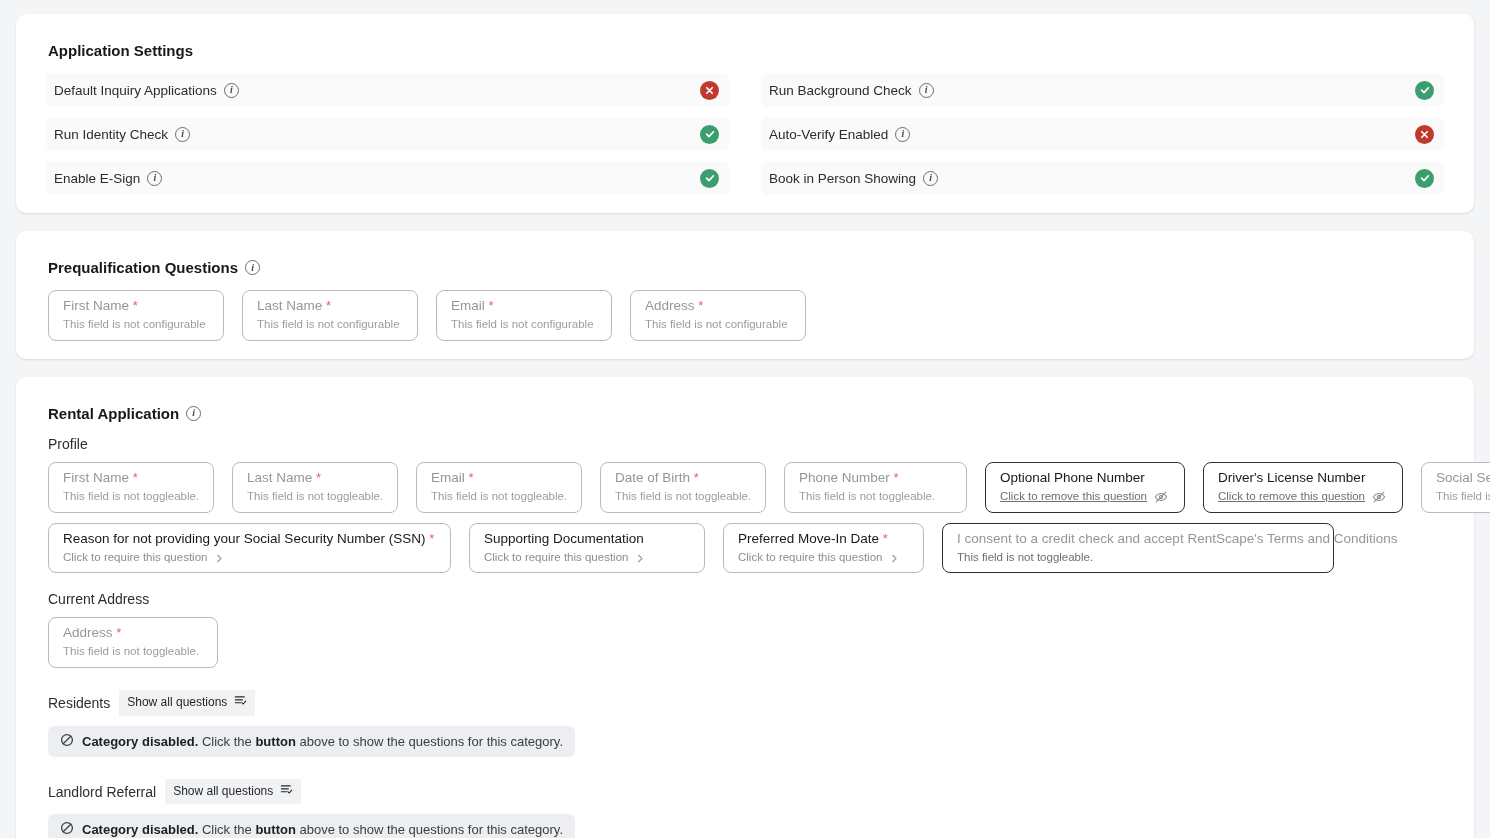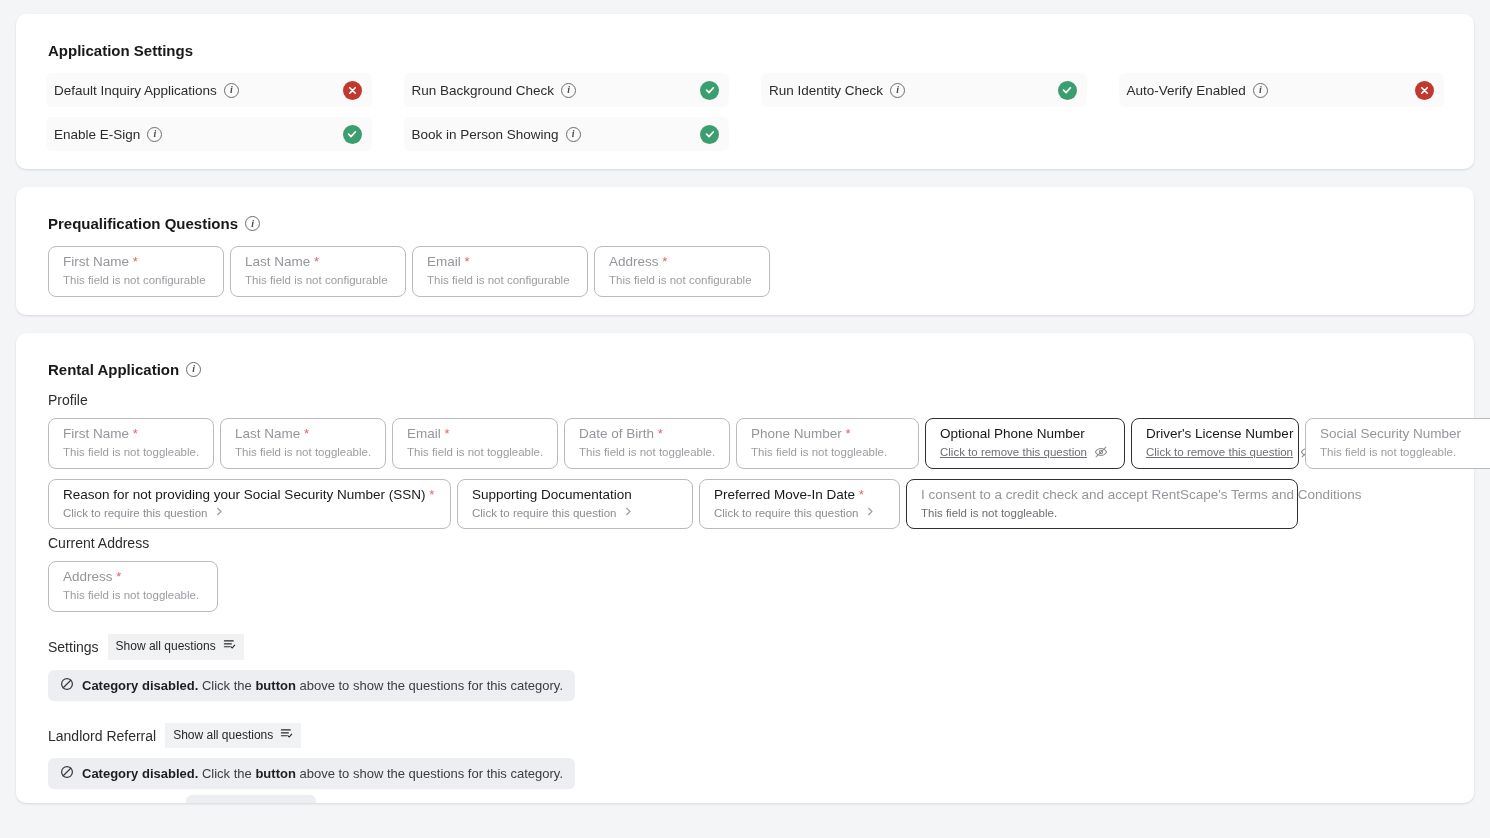--- a/index.html
+++ b/index.html
@@ -56,21 +56,21 @@
     font-style: italic;
     font-weight: bold;
     color: #4a4c50;
     line-height: 1;
     flex: 0 0 auto;
   }
 
   
   .settings-grid {
     display: grid;
-    grid-template-columns: 1fr 1fr 1fr 1fr;
+    grid-template-columns: 1fr 1fr;
     column-gap: 32px;
     row-gap: 10px;
     padding: 0 14px;
   }
   .setting-row {
     background: #fafafa;
     border-radius: 6px;
     height: 34px;
     display: flex;
     align-items: center;
@@ -93,21 +93,21 @@
     flex: 0 0 auto;
   }
   .status-dot svg { display: block; }
   .status-on  { background: #3a9e6e; }
   .status-off { background: #c0392f; }
 
   
   .chip-row {
     display: flex;
     flex-wrap: nowrap;
-    gap: 6px;
+    gap: 18px;
     padding: 0 16px;
     align-items: flex-start;
   }
 
   .chip {
     border: 1px solid #b9bbbe;
     border-radius: 8px;
     background: #ffffff;
     padding: 7px 14px 8px 14px;
     min-height: 44px;
@@ -122,21 +122,21 @@
     line-height: 1.25;
     white-space: nowrap;
   }
   .chip-sub {
     font-size: 11.5px;
     color: #9b9da1;
     line-height: 1.3;
     margin-top: 2px;
     white-space: nowrap;
     display: flex;
-    align-items: flex-start;
+    align-items: flex-end;
     gap: 7px;
   }
   .req { color: #e4626c; font-size: 13px; }
 
   
   .chip.active { border: 1.6px solid #2f3033; }
   .chip.active .chip-label { color: #18191b; }
   .chip.active .chip-sub { color: #6d6f74; text-decoration: underline; }
 
   
@@ -368,21 +368,21 @@
           <span class="eye-slash">
             <svg width="14" height="14" viewBox="0 0 16 16" fill="none" stroke="#8b8d92" stroke-width="1.2">
               <path d="M1.6 8s2.4-4 6.4-4 6.4 4 6.4 4-2.4 4-6.4 4S1.6 8 1.6 8z"></path>
               <circle cx="8" cy="8" r="1.9"></circle>
               <path d="M2.4 13.6 L13.6 2.4" stroke-linecap="round"></path>
             </svg>
           </span>
         </div>
       </div>
 
-      <div class="chip active" style="width:168px">
+      <div class="chip active" style="width:200px">
         <div class="chip-label">Driver's License Number</div>
         <div class="chip-sub">
           <span>Click to remove this question</span>
           <span class="eye-slash">
             <svg width="14" height="14" viewBox="0 0 16 16" fill="none" stroke="#8b8d92" stroke-width="1.2">
               <path d="M1.6 8s2.4-4 6.4-4 6.4 4 6.4 4-2.4 4-6.4 4S1.6 8 1.6 8z"></path>
               <circle cx="8" cy="8" r="1.9"></circle>
               <path d="M2.4 13.6 L13.6 2.4" stroke-linecap="round"></path>
             </svg>
           </span>
@@ -434,30 +434,30 @@
         </div>
       </div>
 
       <div class="chip bordered" style="width:392px">
         <div class="chip-label">I consent to a credit check and accept RentScape's Terms and Conditions</div>
         <div class="chip-sub">This field is not toggleable.</div>
       </div>
 
     </div>
 
-    <div class="sub-title" style="margin-top:6px">Current Address</div>
+    <div class="sub-title" style="margin-top:18px">Current Address</div>
     <div class="chip-row">
       <div class="chip" style="width:170px">
         <div class="chip-label"><span>Address</span> <span class="req">*</span></div>
         <div class="chip-sub">This field is not toggleable.</div>
       </div>
     </div>
 
     <div class="sub-title with-btn" style="margin-top:22px">
-      <span>Settings</span>
+      <span>Residents</span>
       <button class="ghost-btn">
         <span>Show all questions</span>
         <span>
           <svg width="13" height="13" viewBox="0 0 14 14" fill="none" stroke="#26272a" stroke-width="1.3" stroke-linecap="round">
             <path d="M1.5 3.2 H11"></path>
               <path d="M1.5 6.3 H9"></path>
               <path d="M1.5 9.4 H7"></path>
             <path d="M8.4 9.3 L9.9 10.8 L12.6 7.6" stroke-width="1.2"></path>
           </svg>
         </span>

